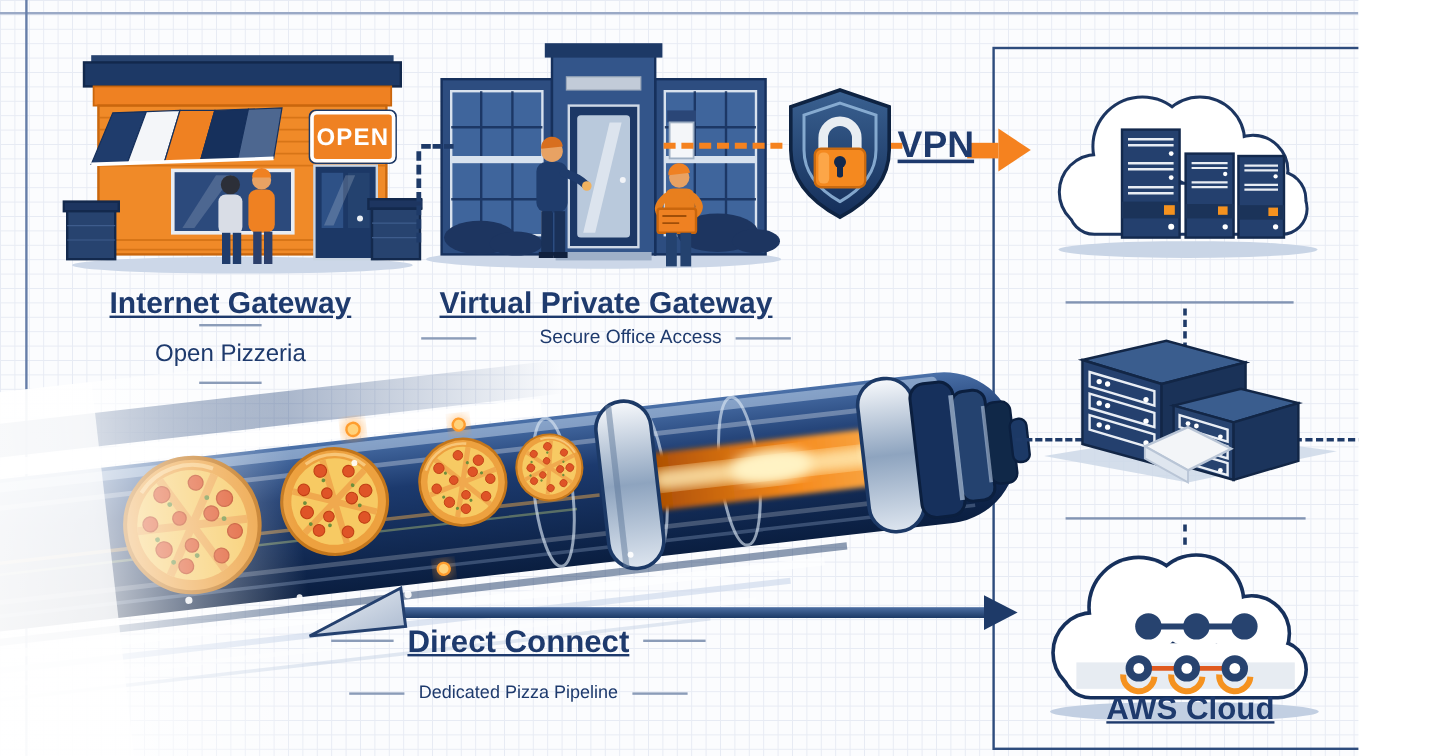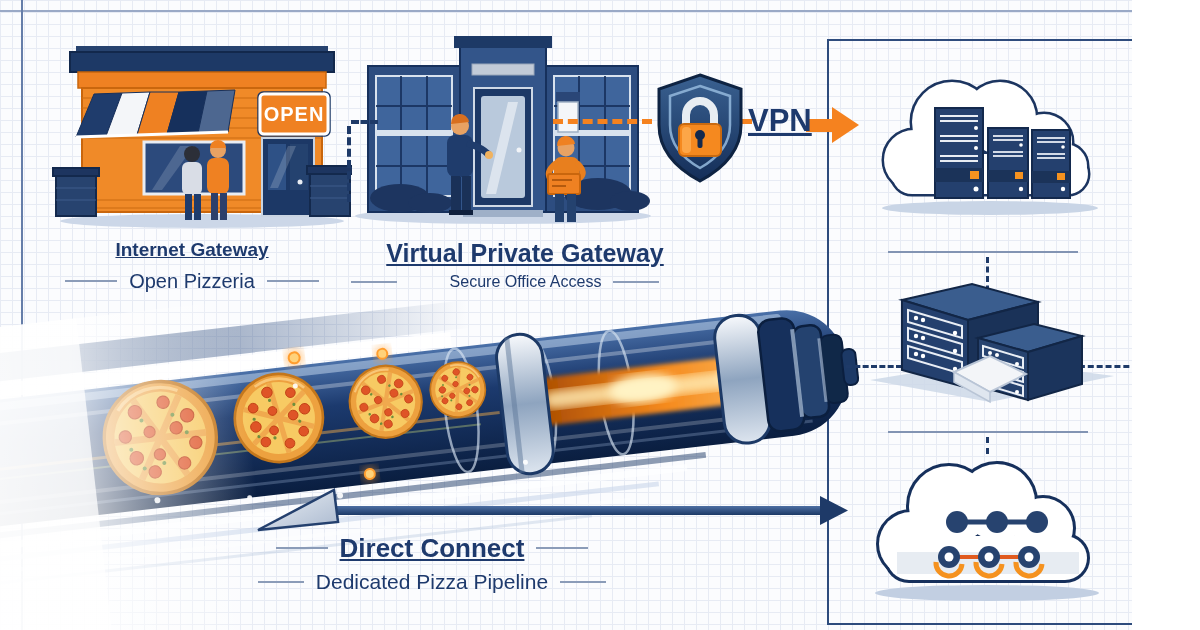--- a/index.html
+++ b/index.html
@@ -484,29 +484,30 @@
       <path d="M171,122 a13,13 0 0 0 26,2" fill="none" stroke="#f5921f" stroke-width="5"></path>
       <line x1="104" y1="117" x2="184" y2="117" stroke="#e05a1e" stroke-width="4"></line>
       <circle cx="104" cy="117" r="11" fill="#27436f"></circle>
         <circle cx="144" cy="117" r="11" fill="#27436f"></circle>
         <circle cx="184" cy="117" r="11" fill="#27436f"></circle>
       <circle cx="104" cy="117" r="4.5" fill="#ffffff"></circle>
         <circle cx="144" cy="117" r="4.5" fill="#ffffff"></circle>
         <circle cx="184" cy="117" r="4.5" fill="#ffffff"></circle>
     </g>
   </svg>
-
-  <div class="abs lbl bold" style="left:40px;top:240px;width:304px;font-size:19px;">Internet Gateway</div>
-  <div class="abs dashrow" style="left:30px;top:270px;width:324px;">
+  <div class="abs lbl bold" style="left:832px;top:576px;width:320px;font-size:26px;">AWS Cloud</div>
+
+  <div class="abs lbl bold" style="left:40px;top:240px;width:304px;font-size:25px;">Internet Gateway</div>
+  <div class="abs dashrow" style="left:30px;top:270px;width:324px;flex-direction:column;">
     <span class="dash"></span>
     <span class="lbl" style="font-size:20px;">Open Pizzeria</span>
     <span class="dash"></span>
   </div>
 
-  <div class="abs lbl bold" style="left:368px;top:240px;width:314px;font-size:25px;">Virtual Private Gateway</div>
+  <div class="abs lbl bold" style="left:348px;top:240px;width:314px;font-size:25px;">Virtual Private Gateway</div>
   <div class="abs dashrow" style="left:338px;top:273px;width:334px;">
     <span class="dash w"></span>
     <span class="lbl" style="font-size:16px;padding-left:41px;">Secure Office Access</span>
     <span class="dash w"></span>
   </div>
 
   <svg class="abs z1" style="left:250px;top:486px;" width="600" height="56" viewBox="0 0 600 56">
     <defs>
       <linearGradient id="shaftG" x1="0" y1="0" x2="0" y2="1">
         <stop offset="0" stop-color="#4d6fa3"></stop>
@@ -515,24 +516,24 @@
       <linearGradient id="headSilver" x1="0" y1="0" x2="1" y2="1">
         <stop offset="0" stop-color="#eef2f7"></stop>
           <stop offset="1" stop-color="#aab9cf"></stop>
       </linearGradient>
     </defs>
     <rect x="84" y="20" width="486" height="9" fill="url(#shaftG)"></rect>
     <polygon points="84,4 88,36 8,44" fill="url(#headSilver)" stroke="#24406e" stroke-width="2.5"></polygon>
     <polygon points="570,10 598,24.5 570,39" fill="#1e3a68"></polygon>
   </svg>
 
-  <div class="abs dashrow" style="left:230px;top:534px;width:404px;align-items:center;">
+  <div class="abs dashrow" style="left:230px;top:520px;width:404px;align-items:center;">
     <span class="dash"></span>
     <span class="lbl bold" style="font-size:26px;">Direct Connect</span>
     <span class="dash"></span>
   </div>
   <div class="abs dashrow" style="left:210px;top:570px;width:444px;">
     <span class="dash w"></span>
-    <span class="lbl" style="font-size:21px;">Dedicated Pizza Pipeline</span>
+    <span class="lbl" style="font-size:15px;">Dedicated Pizza Pipeline</span>
     <span class="dash w"></span>
   </div>
 
 </div>
 
 </body></html>

